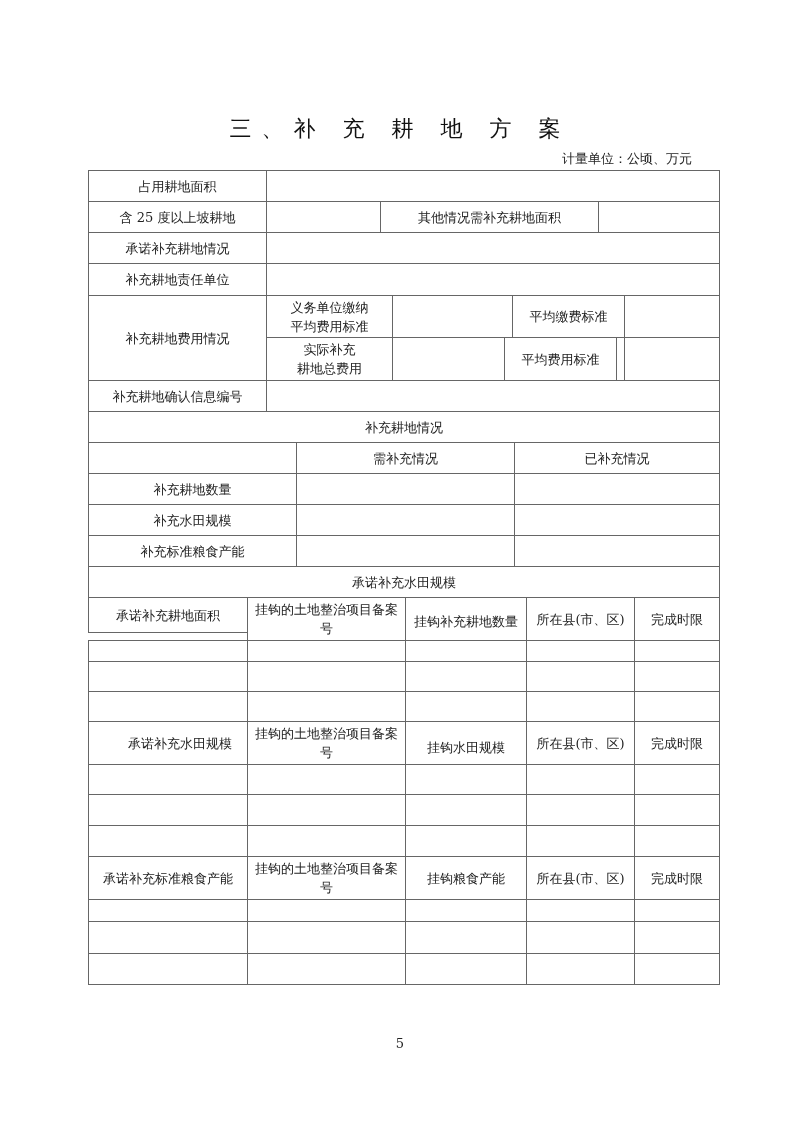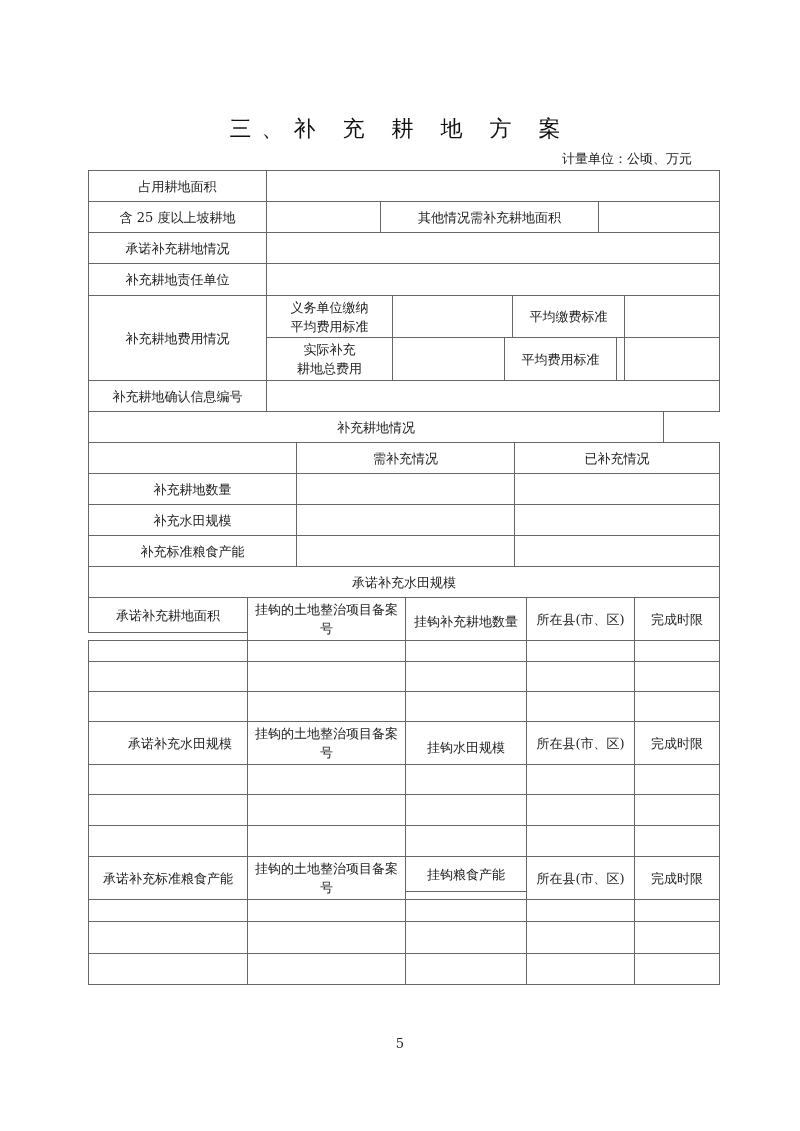--- a/index.html
+++ b/index.html
@@ -44,21 +44,21 @@
   <div class="cell" style="left:624px;top:295px;width:96px;height:43px"></div>
   <div class="cell" style="left:266px;top:337px;width:127px;height:44px;white-space:pre-line">实际补充
 耕地总费用</div>
   <div class="cell" style="left:392px;top:337px;width:121px;height:44px"></div>
   <div class="cell" style="left:504px;top:337px;width:113px;height:44px">平均费用标准</div>
   <div class="cell" style="left:624px;top:337px;width:96px;height:44px"></div>
 
   <div class="cell" style="left:88px;top:380px;width:179px;height:32px">补充耕地确认信息编号</div>
   <div class="cell" style="left:266px;top:380px;width:454px;height:32px"></div>
 
-  <div class="cell" style="left:88px;top:411px;width:576px;height:32px">补充耕地情况</div>
+  <div class="cell" style="left:88px;top:411px;width:632px;height:32px">补充耕地情况</div>
 
   <div class="cell" style="left:88px;top:442px;width:209px;height:32px"></div>
   <div class="cell" style="left:296px;top:442px;width:219px;height:32px">需补充情况</div>
   <div class="cell" style="left:514px;top:442px;width:206px;height:32px">已补充情况</div>
 
   <div class="cell" style="left:88px;top:473px;width:209px;height:32px">补充耕地数量</div>
   <div class="cell" style="left:296px;top:473px;width:219px;height:32px"></div>
   <div class="cell" style="left:514px;top:473px;width:206px;height:32px"></div>
   <div class="cell" style="left:88px;top:504px;width:209px;height:32px">补充水田规模</div>
   <div class="cell" style="left:296px;top:504px;width:219px;height:32px"></div>
@@ -108,21 +108,21 @@
   <div class="cell" style="left:526px;top:794px;width:109px;height:32px"></div>
   <div class="cell" style="left:634px;top:794px;width:86px;height:32px"></div>
   <div class="cell" style="left:88px;top:825px;width:160px;height:32px"></div>
   <div class="cell" style="left:247px;top:825px;width:159px;height:32px"></div>
   <div class="cell" style="left:405px;top:825px;width:122px;height:32px"></div>
   <div class="cell" style="left:526px;top:825px;width:109px;height:32px"></div>
   <div class="cell" style="left:634px;top:825px;width:86px;height:32px"></div>
 
   <div class="cell" style="left:88px;top:856px;width:160px;height:44px">承诺补充标准粮食产能</div>
   <div class="cell" style="left:247px;top:856px;width:159px;height:44px">挂钩的土地整治项目备案号</div>
-  <div class="cell" style="left:405px;top:856px;width:122px;height:36px">挂钩粮食产能</div>
+  <div class="cell" style="left:405px;top:856px;width:122px;height:44px">挂钩粮食产能</div>
   <div class="cell" style="left:526px;top:856px;width:109px;height:44px">所在县(市、区)</div>
   <div class="cell" style="left:634px;top:856px;width:86px;height:44px">完成时限</div>
 
   <div class="cell" style="left:88px;top:899px;width:160px;height:23px"></div>
   <div class="cell" style="left:247px;top:899px;width:159px;height:23px"></div>
   <div class="cell" style="left:405px;top:899px;width:122px;height:23px"></div>
   <div class="cell" style="left:526px;top:899px;width:109px;height:23px"></div>
   <div class="cell" style="left:634px;top:899px;width:86px;height:23px"></div>
   <div class="cell" style="left:88px;top:921px;width:160px;height:33px"></div>
   <div class="cell" style="left:247px;top:921px;width:159px;height:33px"></div>

